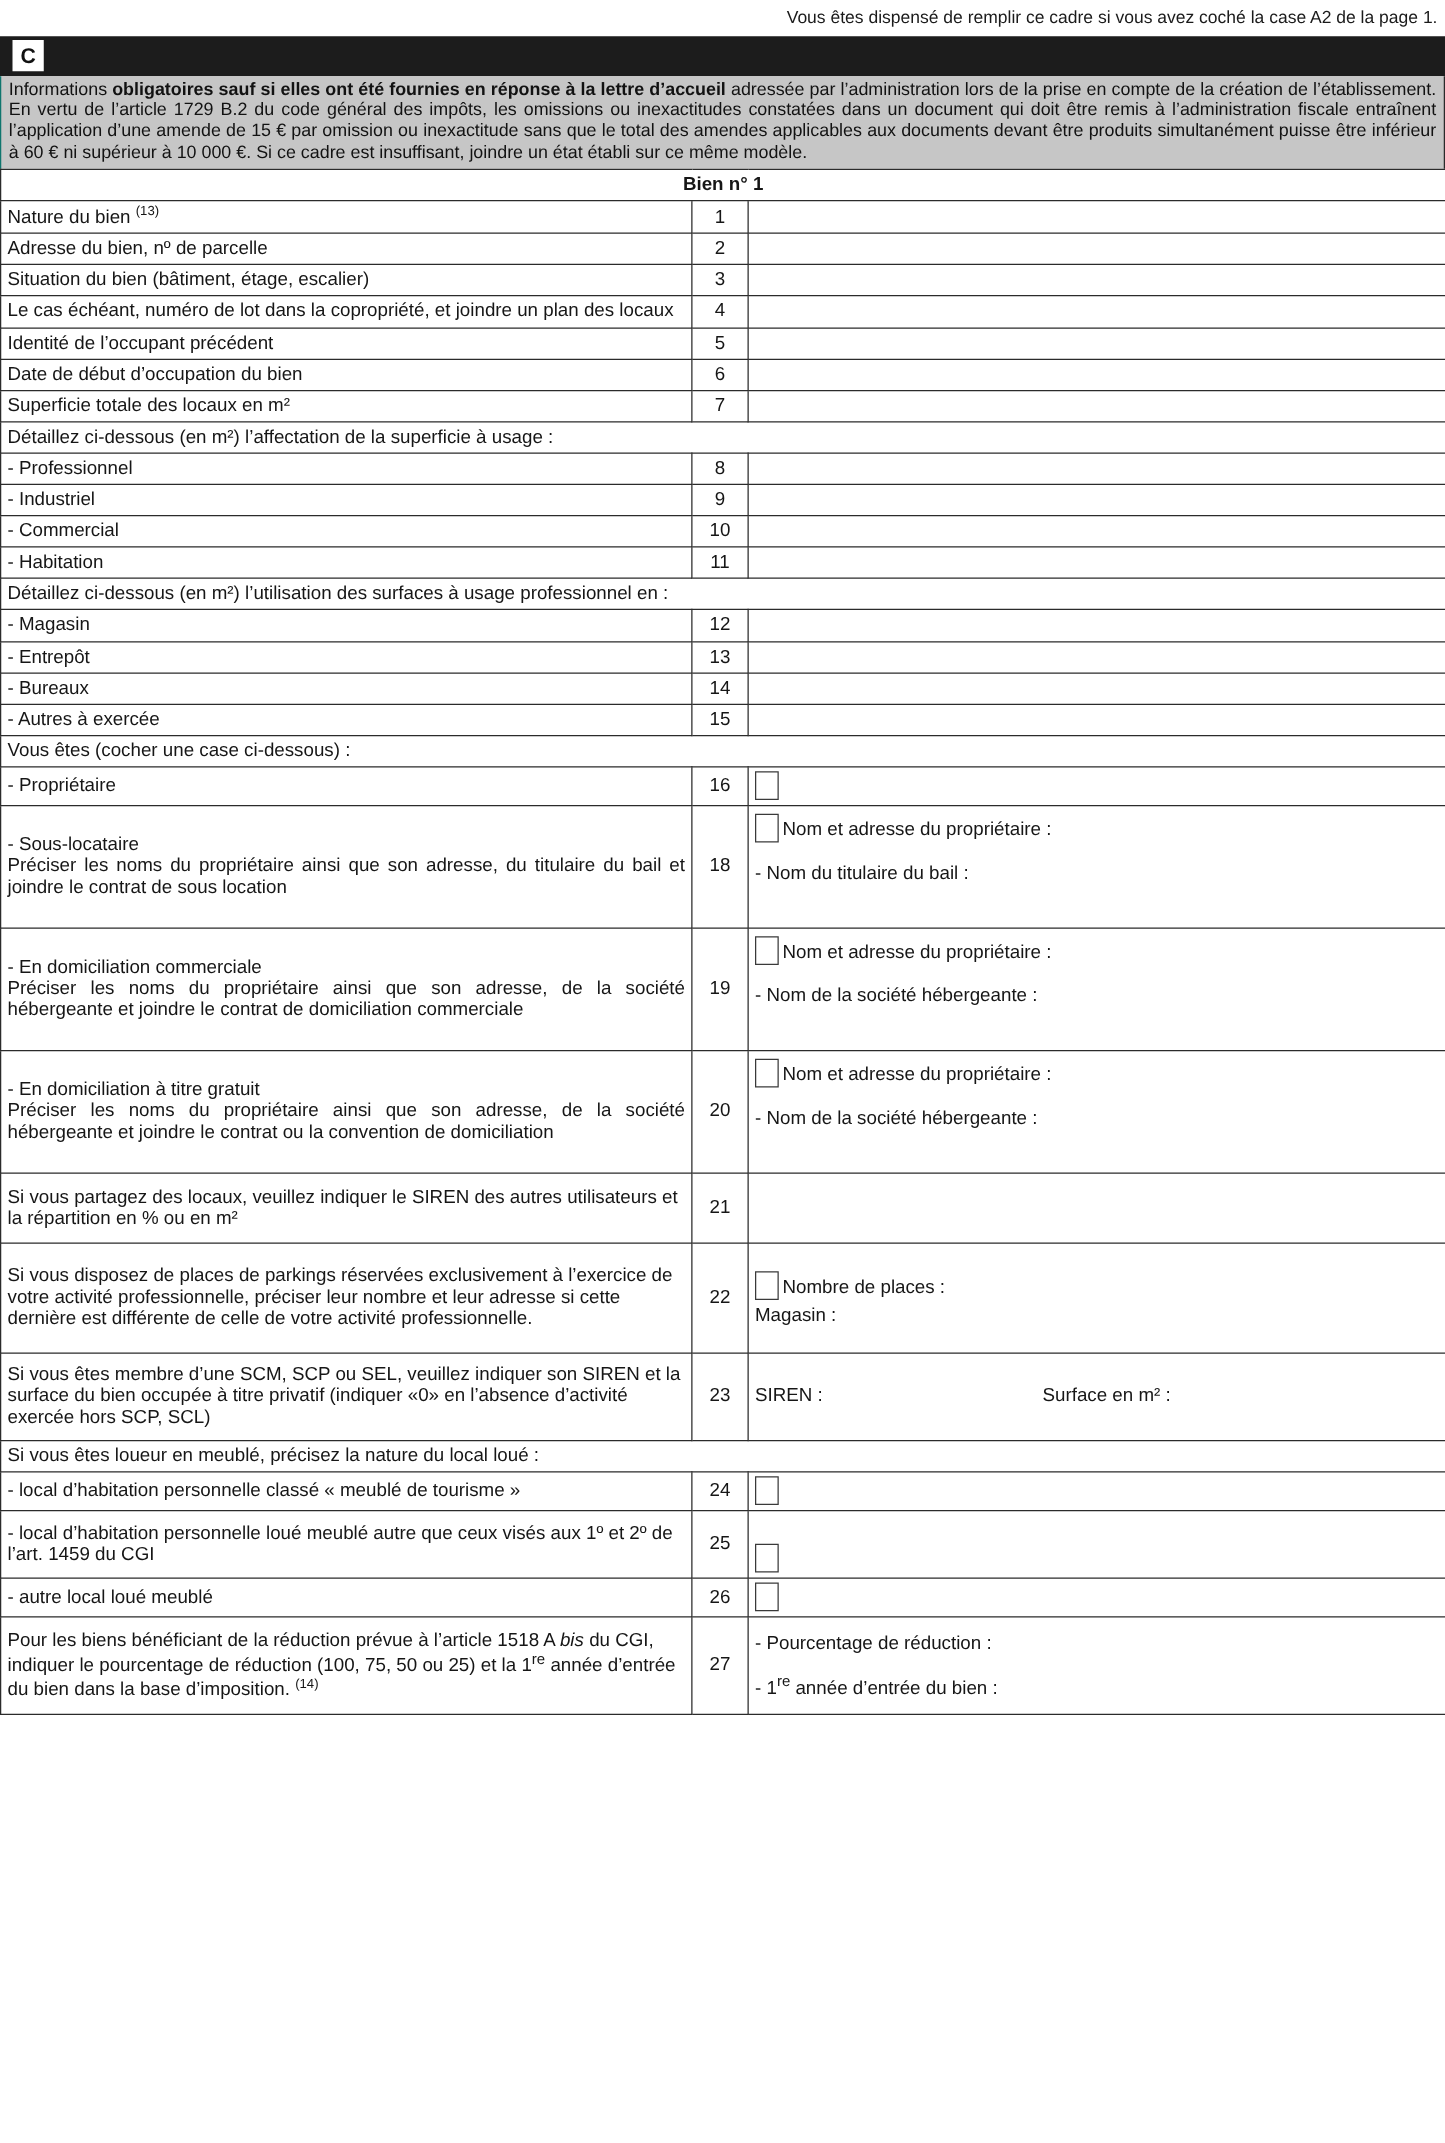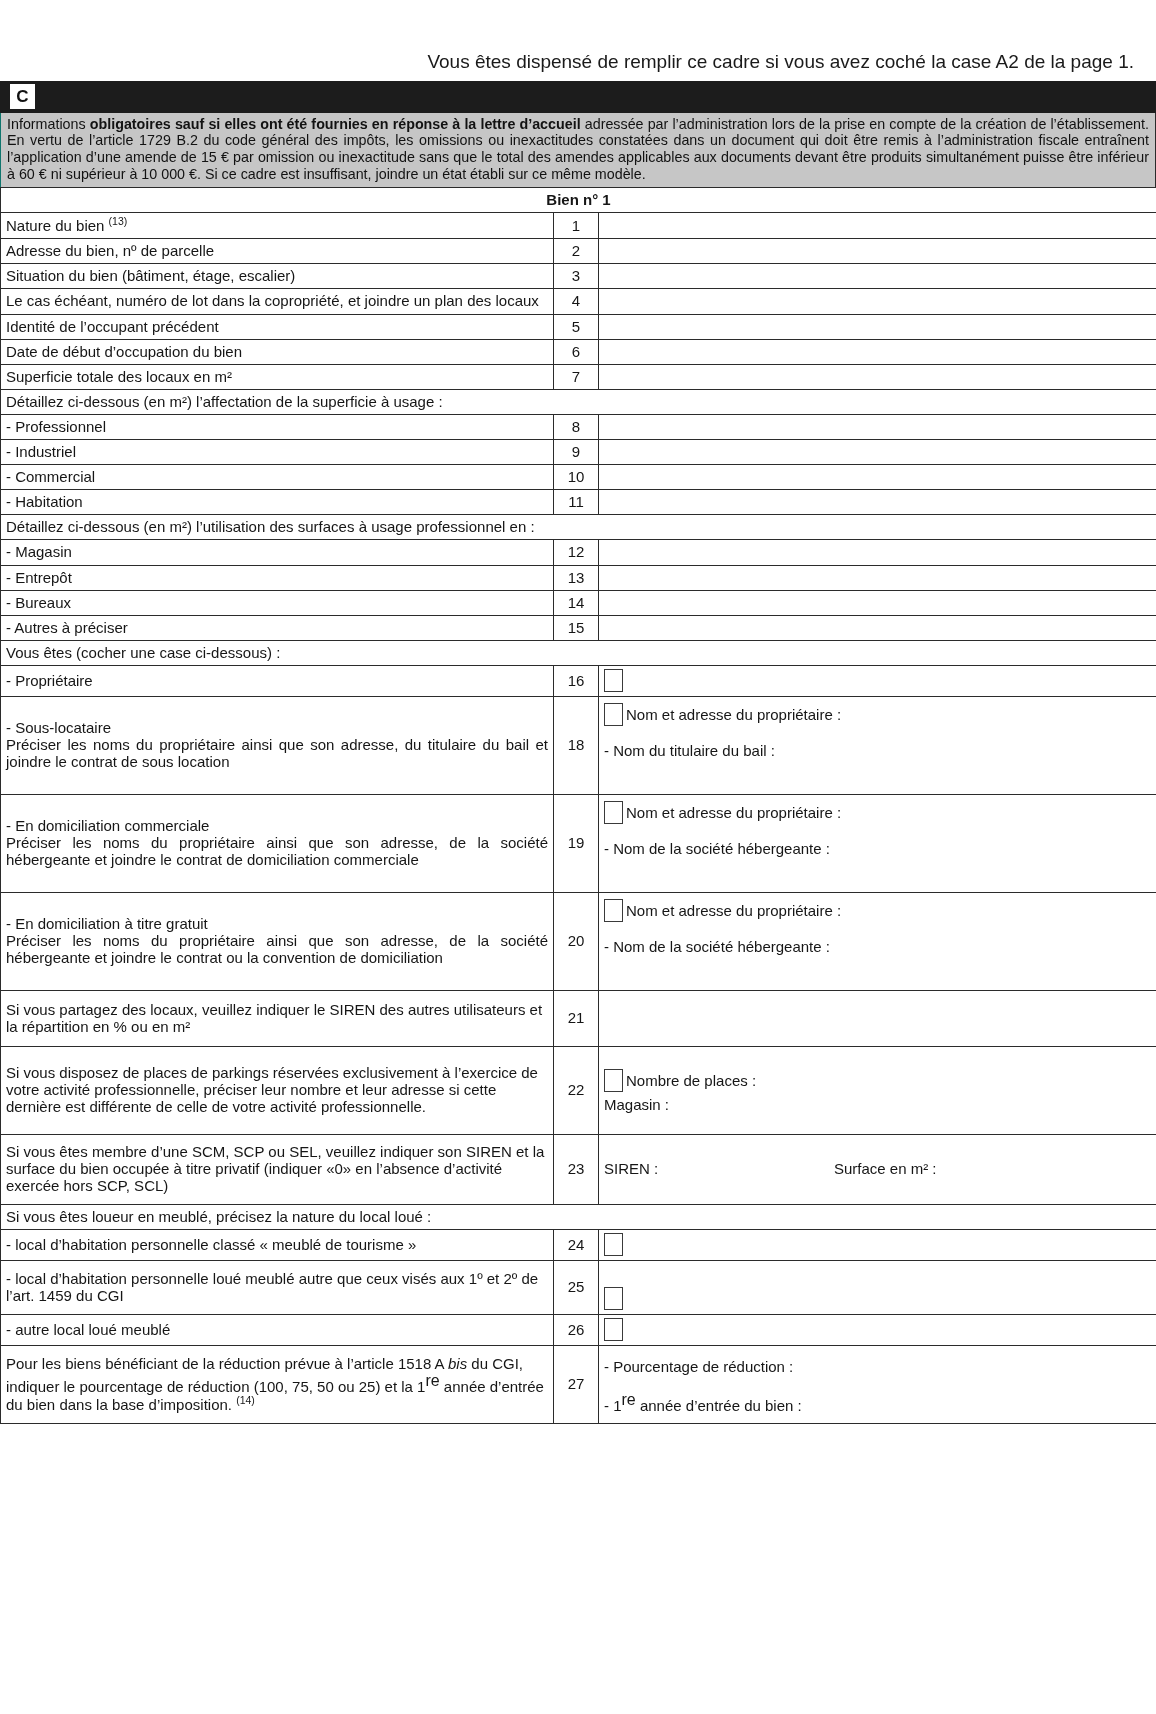--- a/index.html
+++ b/index.html
@@ -15,25 +15,24 @@
     position: relative;
     width: 1156px;
     height: 1714px;
     box-sizing: border-box;
     overflow: hidden;
   }
 
   
   .top-notice {
     text-align: right;
-    font-size: 19px;
+    font-size: 14px;
     line-height: 1.2;
-    padding: 5px 22px 7px 0;
+    padding: 5px 6px 7px 0;
     color: #1a1a1a;
-    margin-top: 46px;
   }
 
   
   .section-header {
     background: #1c1c1c;
     height: 32px;
     display: flex;
     align-items: center;
     padding-left: 10px;
     box-sizing: border-box;
@@ -106,21 +105,21 @@
     border-left: 1px solid #2b2b2b;
     border-right: 1px solid #2b2b2b;
     border-top: none;
     border-bottom: none;
     padding: 7px 5px 8px 5px;
     font-size: 15px;
   }
 
   .justify { text-align: justify; text-justify: inter-word; }
   .sup { font-size: 10.5px; vertical-align: super; }
-  .sup-small { font-size: 16px; vertical-align: super; }
+  .sup-small { font-size: 12px; vertical-align: super; }
 
   
   .cb {
     display: inline-block;
     width: 19px;
     height: 23px;
     border: 1.6px solid #3a3a3a;
     background: #ffffff;
     vertical-align: -6px;
     margin-right: 3px;
@@ -241,21 +240,21 @@
         <td class="val">&nbsp;</td>
       </tr>
 
       <tr>
         <td class="label">- Bureaux</td>
         <td class="num">14</td>
         <td class="val">&nbsp;</td>
       </tr>
 
       <tr>
-        <td class="label">- Autres à préciser</td>
+        <td class="label">- Autres à exercée</td>
         <td class="num">15</td>
         <td class="val">&nbsp;</td>
       </tr>
 
       <tr>
         <td class="prompt" colspan="3">Vous êtes (cocher une case ci-dessous) :</td>
       </tr>
 
       <tr>
         <td class="label">- Propriétaire</td>

